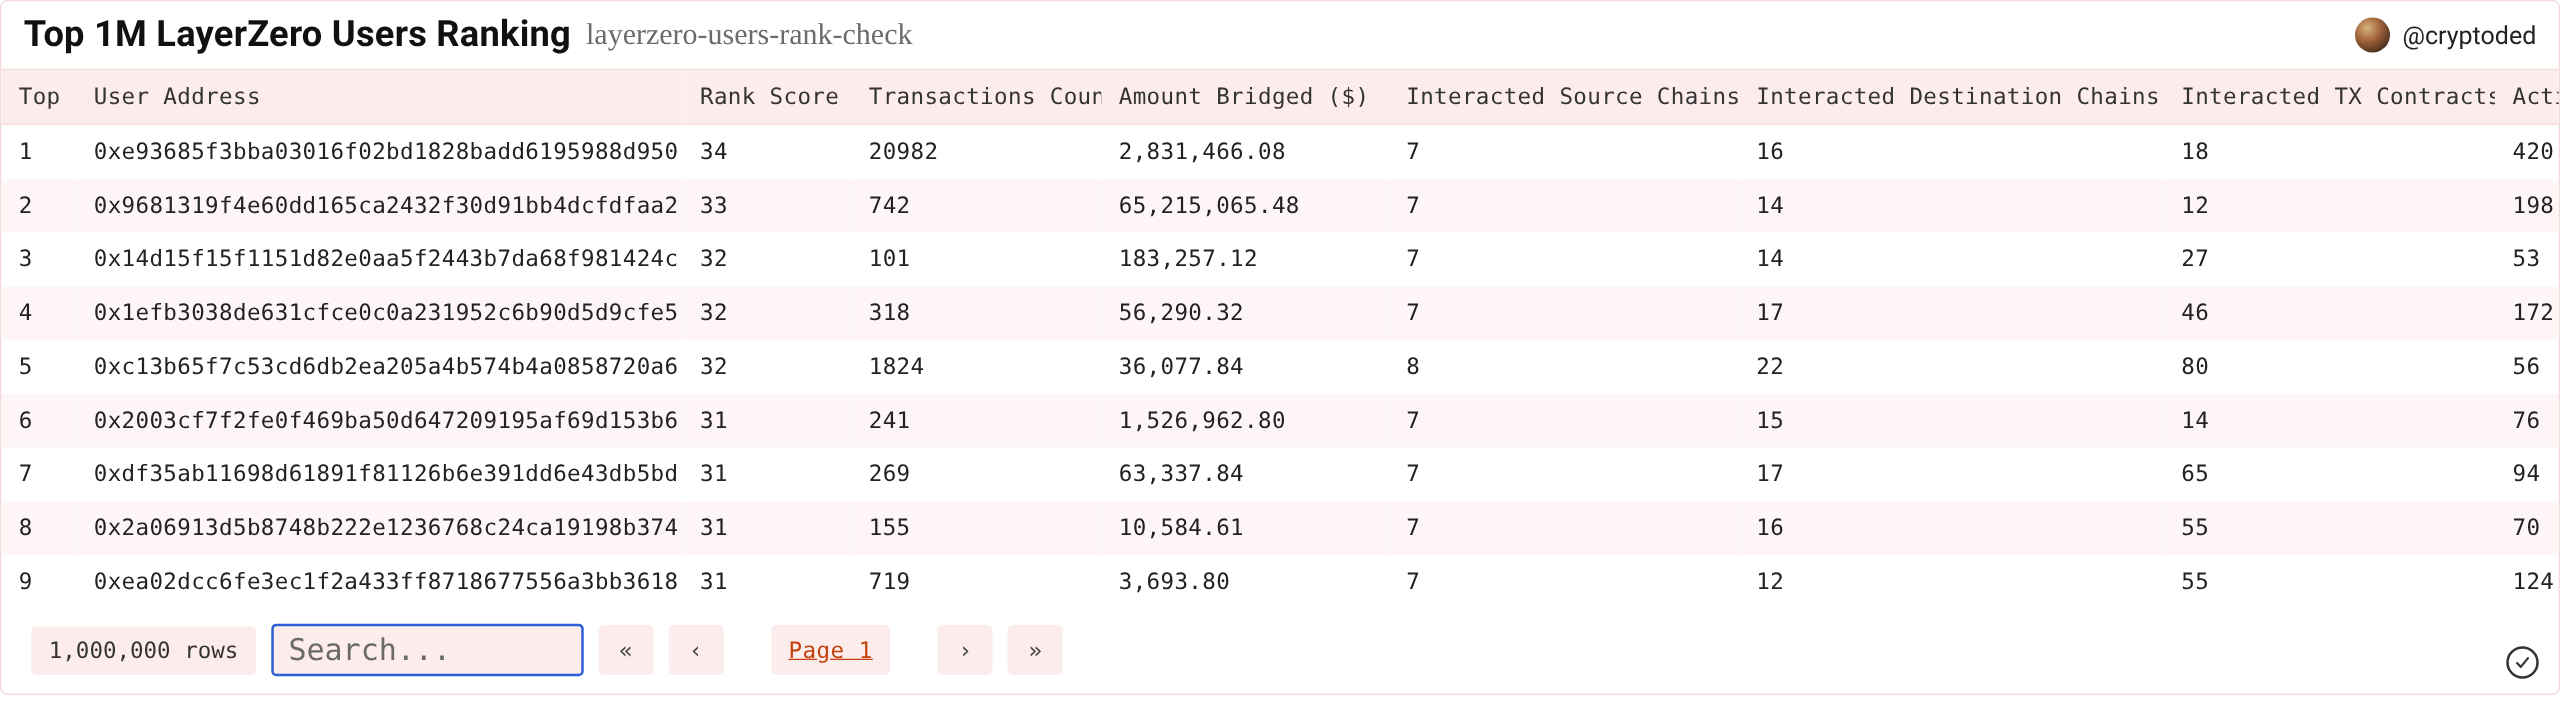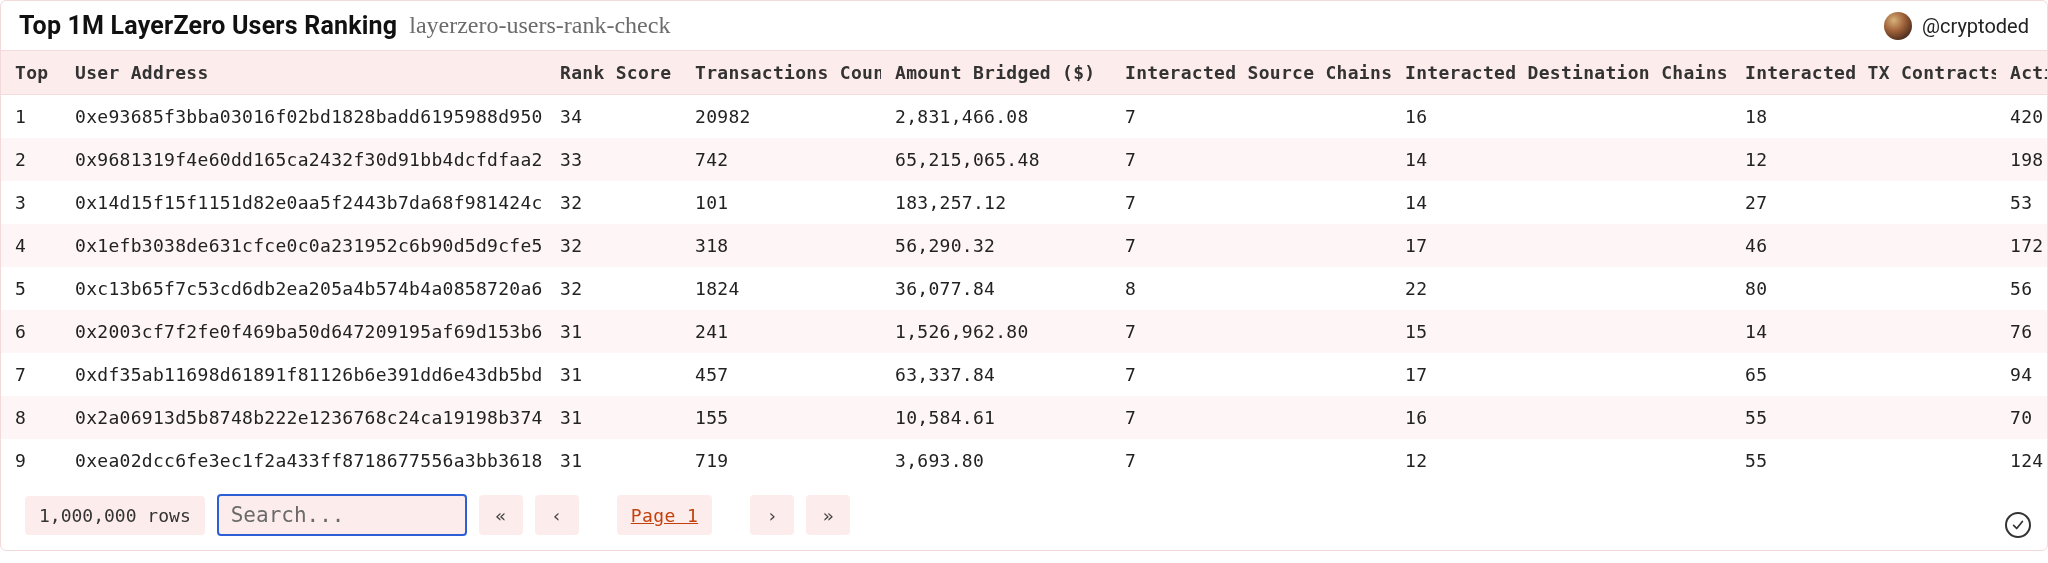--- a/index.html
+++ b/index.html
@@ -19,21 +19,21 @@
     overflow: hidden;
     position: relative;
   }
   .header {
     display: flex;
     align-items: center;
     padding: 10px 18px 10px 18px;
   }
   .header .title {
     font-weight: 700;
-    font-size: 25px;
+    font-size: 29px;
     letter-spacing: 0.2px;
     font-family: -apple-system, BlinkMacSystemFont, "Segoe UI", Roboto, sans-serif;
     text-align: center;
   }
   .header .slug {
     font-size: 24px;
     color: #6b6b6b;
     margin-left: 12px;
     font-family: Liberation Serif, serif;
   }
@@ -60,21 +60,21 @@
     text-align: left;
     padding: 11px 14px 11px 14px;
     white-space: nowrap;
     overflow: hidden;
     text-overflow: clip;
     font-size: 18px;
     letter-spacing: 0.3px;
   }
   .table thead th {
     background: #fdecec;
-    font-weight: 700;
+    font-weight: 400;
     color: #333;
     border-top: 1px solid #f5dcdc;
     border-bottom: 1px solid #f5dcdc;
     margin-top: 40px;
   }
   .table tbody tr:nth-child(even) td {
     background: #fef6f6;
   }
   .table tbody td {
     color: #222;
@@ -105,21 +105,21 @@
     color: #333;
   }
   .search {
     width: 250px;
     height: 42px;
     border: 2.5px solid #2c5fd6;
     background: #fdecec;
     border-radius: 4px;
     padding: 0 12px;
     font-family: inherit;
-    font-size: 21px;
+    font-size: 24px;
     color: #555;
     outline: none;
   }
   .search::placeholder { color: #6a6a6a; }
   .pagebtn {
     background: #fdecec;
     border: none;
     height: 40px;
     min-width: 44px;
     border-radius: 4px;
@@ -256,21 +256,21 @@
           <td>1,526,962.80</td>
           <td>7</td>
           <td>15</td>
           <td>14</td>
           <td>76</td>
         </tr>
         <tr>
           <td>7</td>
           <td>0xdf35ab11698d61891f81126b6e391dd6e43db5bd</td>
           <td>31</td>
-          <td>457</td>
+          <td>269</td>
           <td>63,337.84</td>
           <td>7</td>
           <td>17</td>
           <td>65</td>
           <td>94</td>
         </tr>
         <tr>
           <td>8</td>
           <td>0x2a06913d5b8748b222e1236768c24ca19198b374</td>
           <td>31</td>

